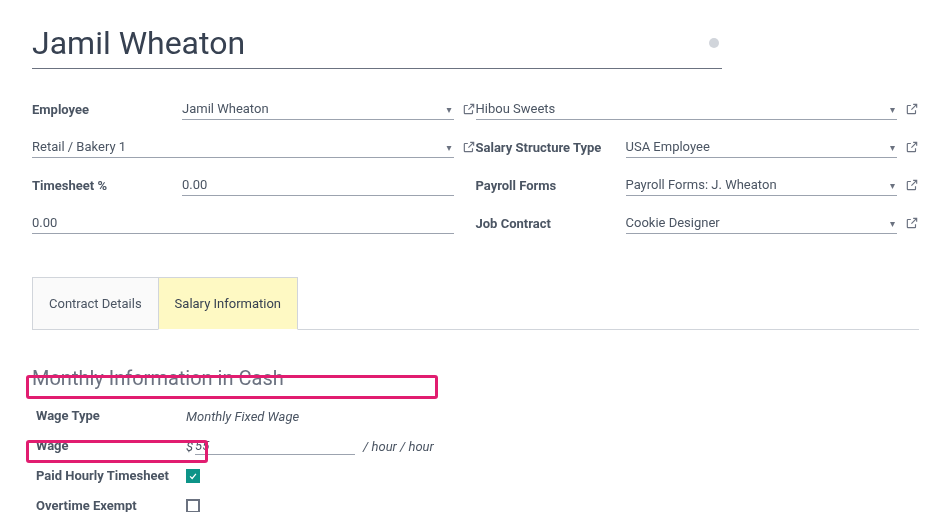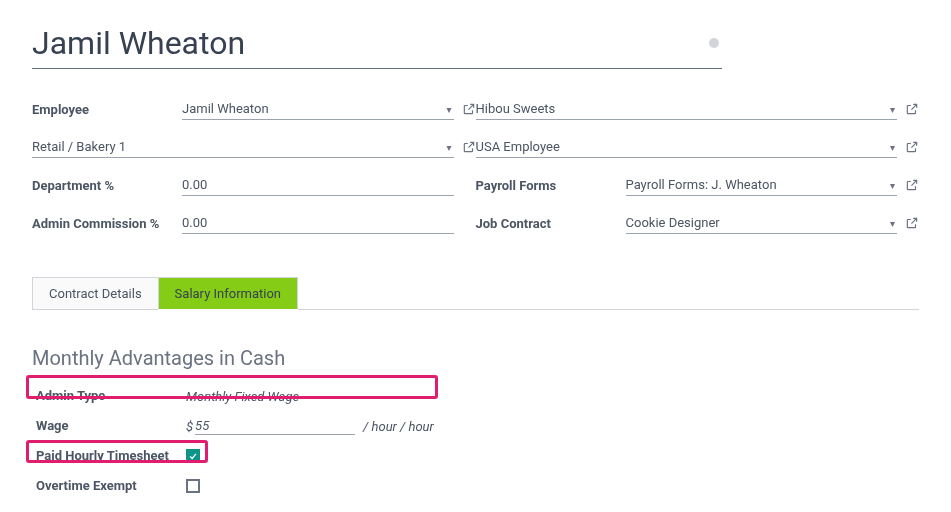--- a/index.html
+++ b/index.html
@@ -13,22 +13,22 @@
   .col { flex: 1; }
   .field { display: flex; align-items: center; margin-bottom: 10px; min-height: 28px; }
   .field-label { width: 150px; font-size: 13px; font-weight: 700; color: #4b5563; }
   .field-input { flex: 1; position: relative; display: flex; align-items: center; }
   .field-input .u { flex: 1; border: none; border-bottom: 1px solid #9ca3af; font-size: 13px; color: #4b5563; padding: 3px 20px 3px 0; background: transparent; outline: none; }
   .dropdown-caret { position: absolute; right: 2px; color: #6b7280; font-size: 10px; pointer-events: none; }
   .ext-icon { margin-left: 8px; color: #6b7280; cursor: pointer; display: inline-flex; }
   .ext-icon svg { width: 14px; height: 14px; }
 
   .tabs { margin-top: 30px; display: inline-flex; }
-  .tab { border: 1px solid #d1d5db; padding: 8px 16px; font-size: 13px; color: #4b5563; background: #fafafa; cursor: pointer; }
-  .tab.active { background: #84cc16; border-bottom-color: #fff; position: relative; z-index: 2; color: #374151;}
+  .tab { border: 1px solid #d1d5db; padding: 18px 16px; font-size: 13px; color: #4b5563; background: #fafafa; cursor: pointer; }
+  .tab.active { background: #fef9c3; border-bottom-color: #fff; position: relative; z-index: 2; color: #374151;}
   .tab + .tab { margin-left: -1px; }
   .tab-border { border-bottom: 1px solid #d1d5db; margin-top: -1px; }
 
   .section-title { margin-top: 36px; font-size: 20px; font-weight: 400; color: #6b7280; }
 
   .sub-fields { margin-top: 16px; }
   .sub-row { display: flex; align-items: flex-start; margin-bottom: 10px; padding-left: 4px;}
   .sub-label { width: 150px; font-size: 13px; font-weight: 700; color: #4b5563; line-height: 1.35; display:flex; align-items:center; min-height:20px;}
   .sub-value { flex: 0 0 260px; font-size: 13px; color: #4b5563; display: flex; align-items: center; min-height:20px;font-style:italic;}
   .wage-val { border-bottom: 1px solid #9ca3af; display:inline-block; min-width: 160px; margin: 0 8px 0 2px; padding-bottom:1px;}
@@ -71,47 +71,47 @@
         <input class="u" value="Retail / Bakery 1" style="">
         <span class="dropdown-caret">▾</span>
       </div>
       <span class="ext-icon">
           <svg viewBox="0 0 24 24" fill="none" stroke="currentColor" stroke-width="2">
             <path d="M14 4h6v6M20 4l-9 9M18 14v5a1 1 0 0 1-1 1H5a1 1 0 0 1-1-1V7a1 1 0 0 1 1-1h5"></path>
           </svg>
         </span>
     </div>
     <div class="field">
-      <div class="field-label">Department %</div>
+      <div class="field-label">Timesheet %</div>
       <div class="field-input">
         <input class="u" value="0.00" style="">
       </div>
       <span style="width:22px;"></span>
     </div>
     <div class="field">
-      <div class="field-label">Admin Commission %</div>
       <div class="field-input">
         <input class="u" value="0.00" style="">
       </div>
       <span style="width:22px;"></span>
     </div>
   </div>
   <div class="col">
     <div class="field">
       <div class="field-input">
         <input class="u" value="Hibou Sweets" style="">
         <span class="dropdown-caret">▾</span>
       </div>
       <span class="ext-icon">
           <svg viewBox="0 0 24 24" fill="none" stroke="currentColor" stroke-width="2">
             <path d="M14 4h6v6M20 4l-9 9M18 14v5a1 1 0 0 1-1 1H5a1 1 0 0 1-1-1V7a1 1 0 0 1 1-1h5"></path>
           </svg>
         </span>
     </div>
     <div class="field">
+      <div class="field-label">Salary Structure Type</div>
       <div class="field-input">
         <input class="u" value="USA Employee" style="">
         <span class="dropdown-caret">▾</span>
       </div>
       <span class="ext-icon">
           <svg viewBox="0 0 24 24" fill="none" stroke="currentColor" stroke-width="2">
             <path d="M14 4h6v6M20 4l-9 9M18 14v5a1 1 0 0 1-1 1H5a1 1 0 0 1-1-1V7a1 1 0 0 1 1-1h5"></path>
           </svg>
         </span>
     </div>
@@ -141,25 +141,25 @@
     </div>
   </div>
 </div>
 
 <div class="tabs">
   <div class="tab">Contract Details</div>
   <div class="tab active">Salary Information</div>
 </div>
 <div class="tab-border"></div>
 
-<div class="section-title">Monthly Advantages in Cash</div>
+<div class="section-title">Monthly Information in Cash</div>
 
 <div class="sub-fields">
   <div class="sub-row">
-    <div class="sub-label">Admin Type</div>
+    <div class="sub-label">Wage Type</div>
     <div class="sub-value">Monthly Fixed Wage</div>
   </div>
   <div class="sub-row">
     <div class="sub-label">Wage</div>
     <div class="sub-value">
       <span>$</span>
       <span class="wage-val">55</span>
       <span class="unit">/ hour / hour</span>
     </div>
   </div>

